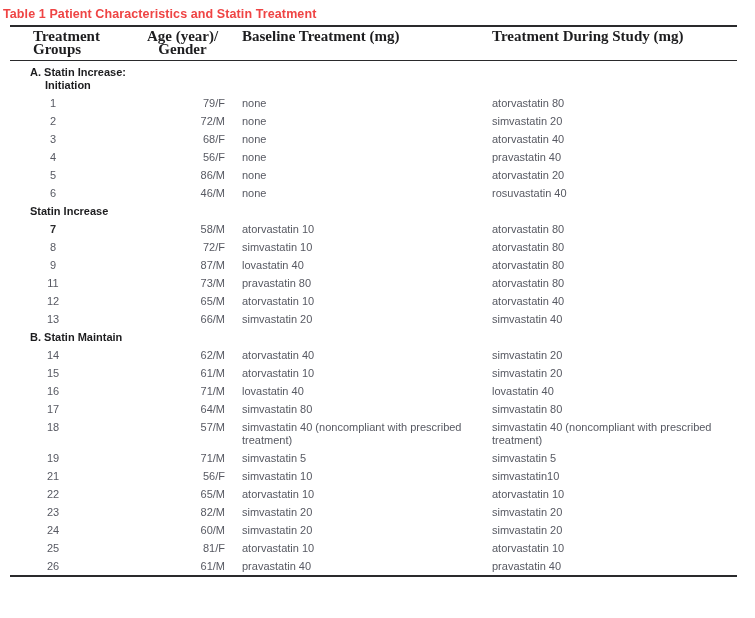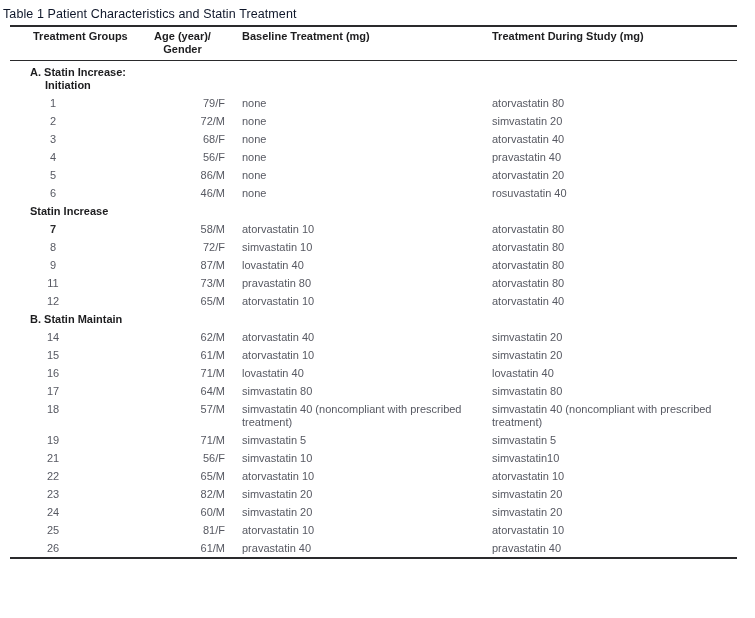--- a/index.html
+++ b/index.html
@@ -7,47 +7,48 @@
     width: 755px; height: 618px;
     background: #ffffff;
     font-family: "Liberation Sans", "DejaVu Sans", sans-serif;
     overflow: hidden;
   }
   .page { position: relative; width: 755px; height: 618px; background: #fff; }
 
   .table-title {
     margin: 7px 0 4px 3px;
     font-size: 12.5px;
-    font-weight: normal;
-    color: #0f172a;
+    font-weight: bold;
+    color: #ef4444;
     letter-spacing: 0.1px;
   }
 
   table.patient-table {
     margin-left: 10px;
     width: 727px;
     border-collapse: collapse;
     table-layout: fixed;
     border-top: 2.5px solid #2a2a2c;
     border-bottom: 2.5px solid #2a2a2c;
   }
   col.c1 { width: 130px; }
   col.c2 { width: 85px; }
   col.c3 { width: 260px; }
   col.c4 { width: 252px; }
 
   thead th {
-    font-size: 11px;
+    font-size: 15px;
     font-weight: bold;
     color: #1d1d1f;
     text-align: left;
     vertical-align: top;
     line-height: 13px;
     padding: 3px 0 4px 0;
     border-bottom: 1.5px solid #2a2a2c;
+    font-family: Liberation Serif, serif;
   }
   th.h-group { padding-left: 23px; }
   th.h-age   { text-align: center; }
   th.h-baseline { padding-left: 17px; }
   th.h-study { padding-left: 7px; }
 
   tbody td {
     font-size: 11px;
     color: #575962;
     line-height: 13px;
@@ -175,20 +176,26 @@
           <td class="c-age">73/M</td>
           <td class="c-baseline">pravastatin 80</td>
           <td class="c-study">atorvastatin 80</td>
         </tr>
         <tr>
           <td class="c-group"><span class="num">12</span></td>
           <td class="c-age">65/M</td>
           <td class="c-baseline">atorvastatin 10</td>
           <td class="c-study">atorvastatin 40</td>
         </tr>
+        <tr>
+          <td class="c-group"><span class="num">13</span></td>
+          <td class="c-age">66/M</td>
+          <td class="c-baseline">simvastatin 20</td>
+          <td class="c-study">simvastatin 40</td>
+        </tr>
         <tr class="section-header">
           <td colspan="4">
             <div>B. Statin Maintain</div>
           </td>
         </tr>
         <tr>
           <td class="c-group"><span class="num">14</span></td>
           <td class="c-age">62/M</td>
           <td class="c-baseline">atorvastatin 40</td>
           <td class="c-study">simvastatin 20</td>

